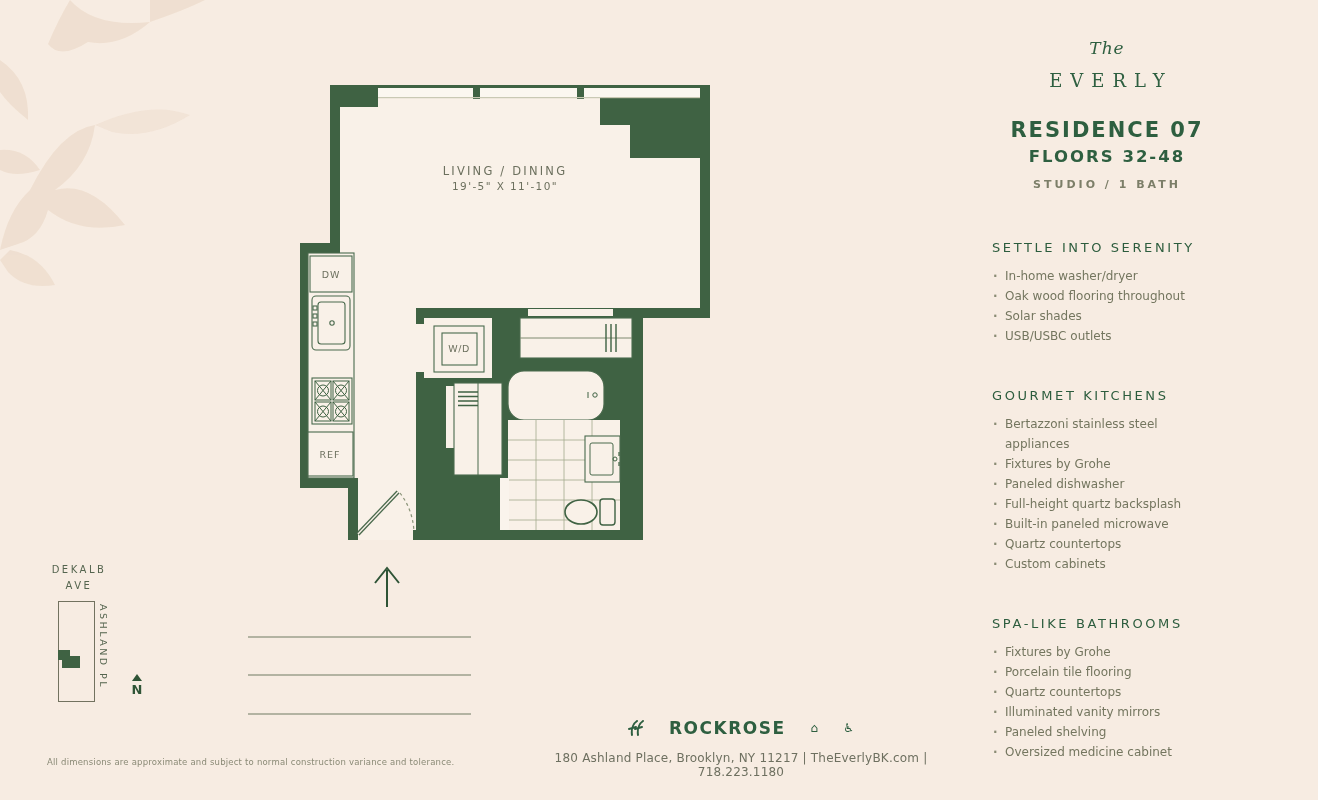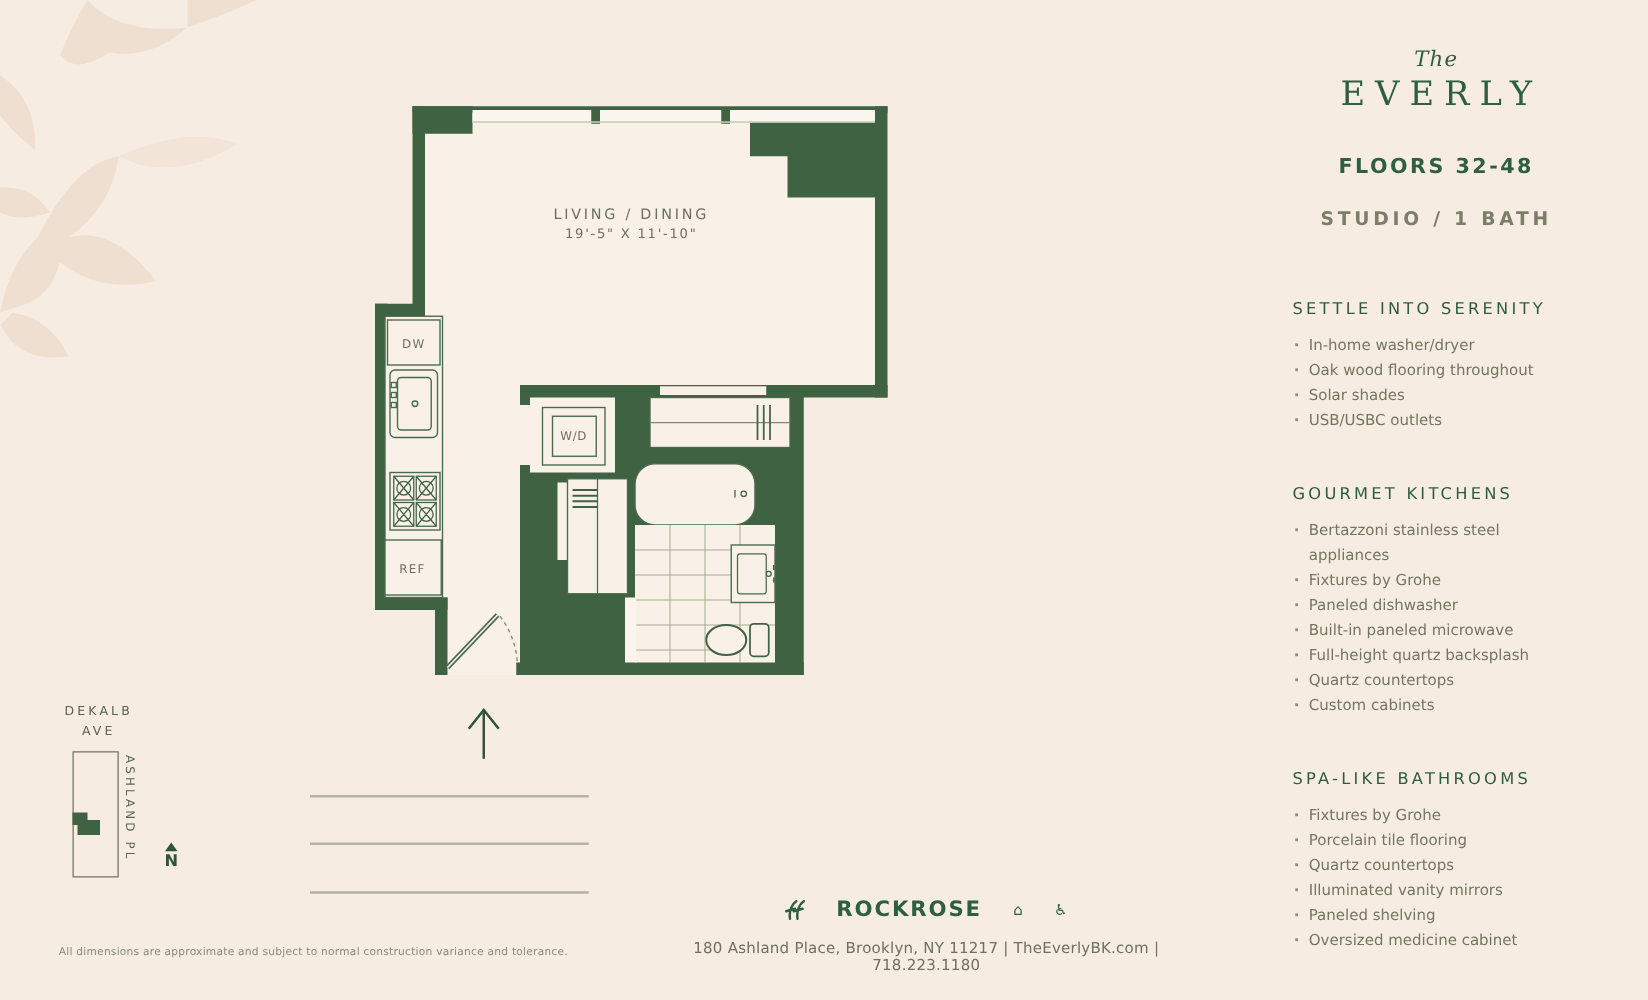--- a/index.html
+++ b/index.html
@@ -35,30 +35,30 @@
   #minimap .block{position:absolute;left:18px;top:39px;width:37px;height:101px;
      border:1.2px solid #72725f;background:transparent;}
   #minimap .street-side{position:absolute;left:58px;top:42px;height:110px;
      writing-mode:vertical-rl;letter-spacing:2.5px;font-size:9.5px;}
   #minimap .north{position:absolute;left:86px;top:112px;width:22px;text-align:center;
      color:#2f5436;font-weight:700;font-size:13px;line-height:1;}
   #minimap .north .tri{width:0;height:0;margin:0 auto 2px auto;border-left:5px solid transparent;
      border-right:5px solid transparent;border-bottom:7px solid #2f5436;}
 
   
-  .sidebar{left:1034px;width:230px;}
+  .sidebar{left:992px;width:230px;}
   #logo{top:38px;text-align:center;color:var(--title);}
   #logo .the{font-family:"DejaVu Serif","Liberation Serif",serif;font-style:italic;
      font-size:17px;letter-spacing:1px;}
-  #logo .everly{font-family:"DejaVu Serif","Liberation Serif",serif;font-size:27px;
-     letter-spacing:8px;padding-left:8px;margin-top:2px;font-weight:400;}
+  #logo .everly{font-family:"DejaVu Serif","Liberation Serif",serif;font-size:18px;
+     letter-spacing:8px;padding-left:8px;margin-top:12px;font-weight:400;}
   #residence{top:118px;text-align:center;color:var(--title);}
   #residence .res-title{font-size:21px;font-weight:700;letter-spacing:2px;}
   #residence .res-floors{font-size:16.5px;font-weight:700;letter-spacing:2px;margin-top:5px;}
-  #residence .res-type{font-size:15px;font-weight:600;letter-spacing:3px;color:#7c7e68;margin-top:24px;text-align:center;}
+  #residence .res-type{font-size:11px;font-weight:600;letter-spacing:3px;color:#7c7e68;margin-top:12px;text-align:center;}
 
   #features{top:240px;}
   .feature h3{font-size:13px;font-weight:400;letter-spacing:2.6px;color:var(--heading);
      line-height:16px;}
   .feature ul{list-style:none;margin-top:10px;}
   .feature li{font-size:12px;line-height:20px;color:var(--olive);padding-left:13px;position:relative;}
   .feature li::before{content:'·';position:absolute;left:1px;top:0;font-weight:700;color:#8a8c74;}
   .f2{margin-top:42px;} .f3{margin-top:42px;}
 
   
@@ -226,42 +226,43 @@
     <span>N</span>
   </div>
 </div>
 
 <div id="logo" class="abs sidebar">
   <div class="the">The</div>
   <div class="everly">EVERLY</div>
 </div>
 
 <div id="residence" class="abs sidebar">
+  <div class="res-title">RESIDENCE 07</div>
   <div class="res-floors">FLOORS 32-48</div>
   <div class="res-type">STUDIO / 1 BATH</div>
 </div>
 
 <div id="features" class="abs sidebar">
   <div class="feature f1">
     <h3>SETTLE INTO SERENITY</h3>
     <ul>
       <li>In-home washer/dryer</li>
       <li>Oak wood flooring throughout</li>
       <li>Solar shades</li>
       <li>USB/USBC outlets</li>
     </ul>
   </div>
   <div class="feature f2">
     <h3>GOURMET KITCHENS</h3>
     <ul>
       <li>Bertazzoni stainless steel appliances</li>
       <li>Fixtures by Grohe</li>
       <li>Paneled dishwasher</li>
+      <li>Full-height quartz backsplash</li>
       <li>Built-in paneled microwave</li>
-      <li>Full-height quartz backsplash</li>
       <li>Quartz countertops</li>
       <li>Custom cabinets</li>
     </ul>
   </div>
   <div class="feature f3">
     <h3>SPA-LIKE BATHROOMS</h3>
     <ul>
       <li>Fixtures by Grohe</li>
       <li>Porcelain tile flooring</li>
       <li>Quartz countertops</li>

